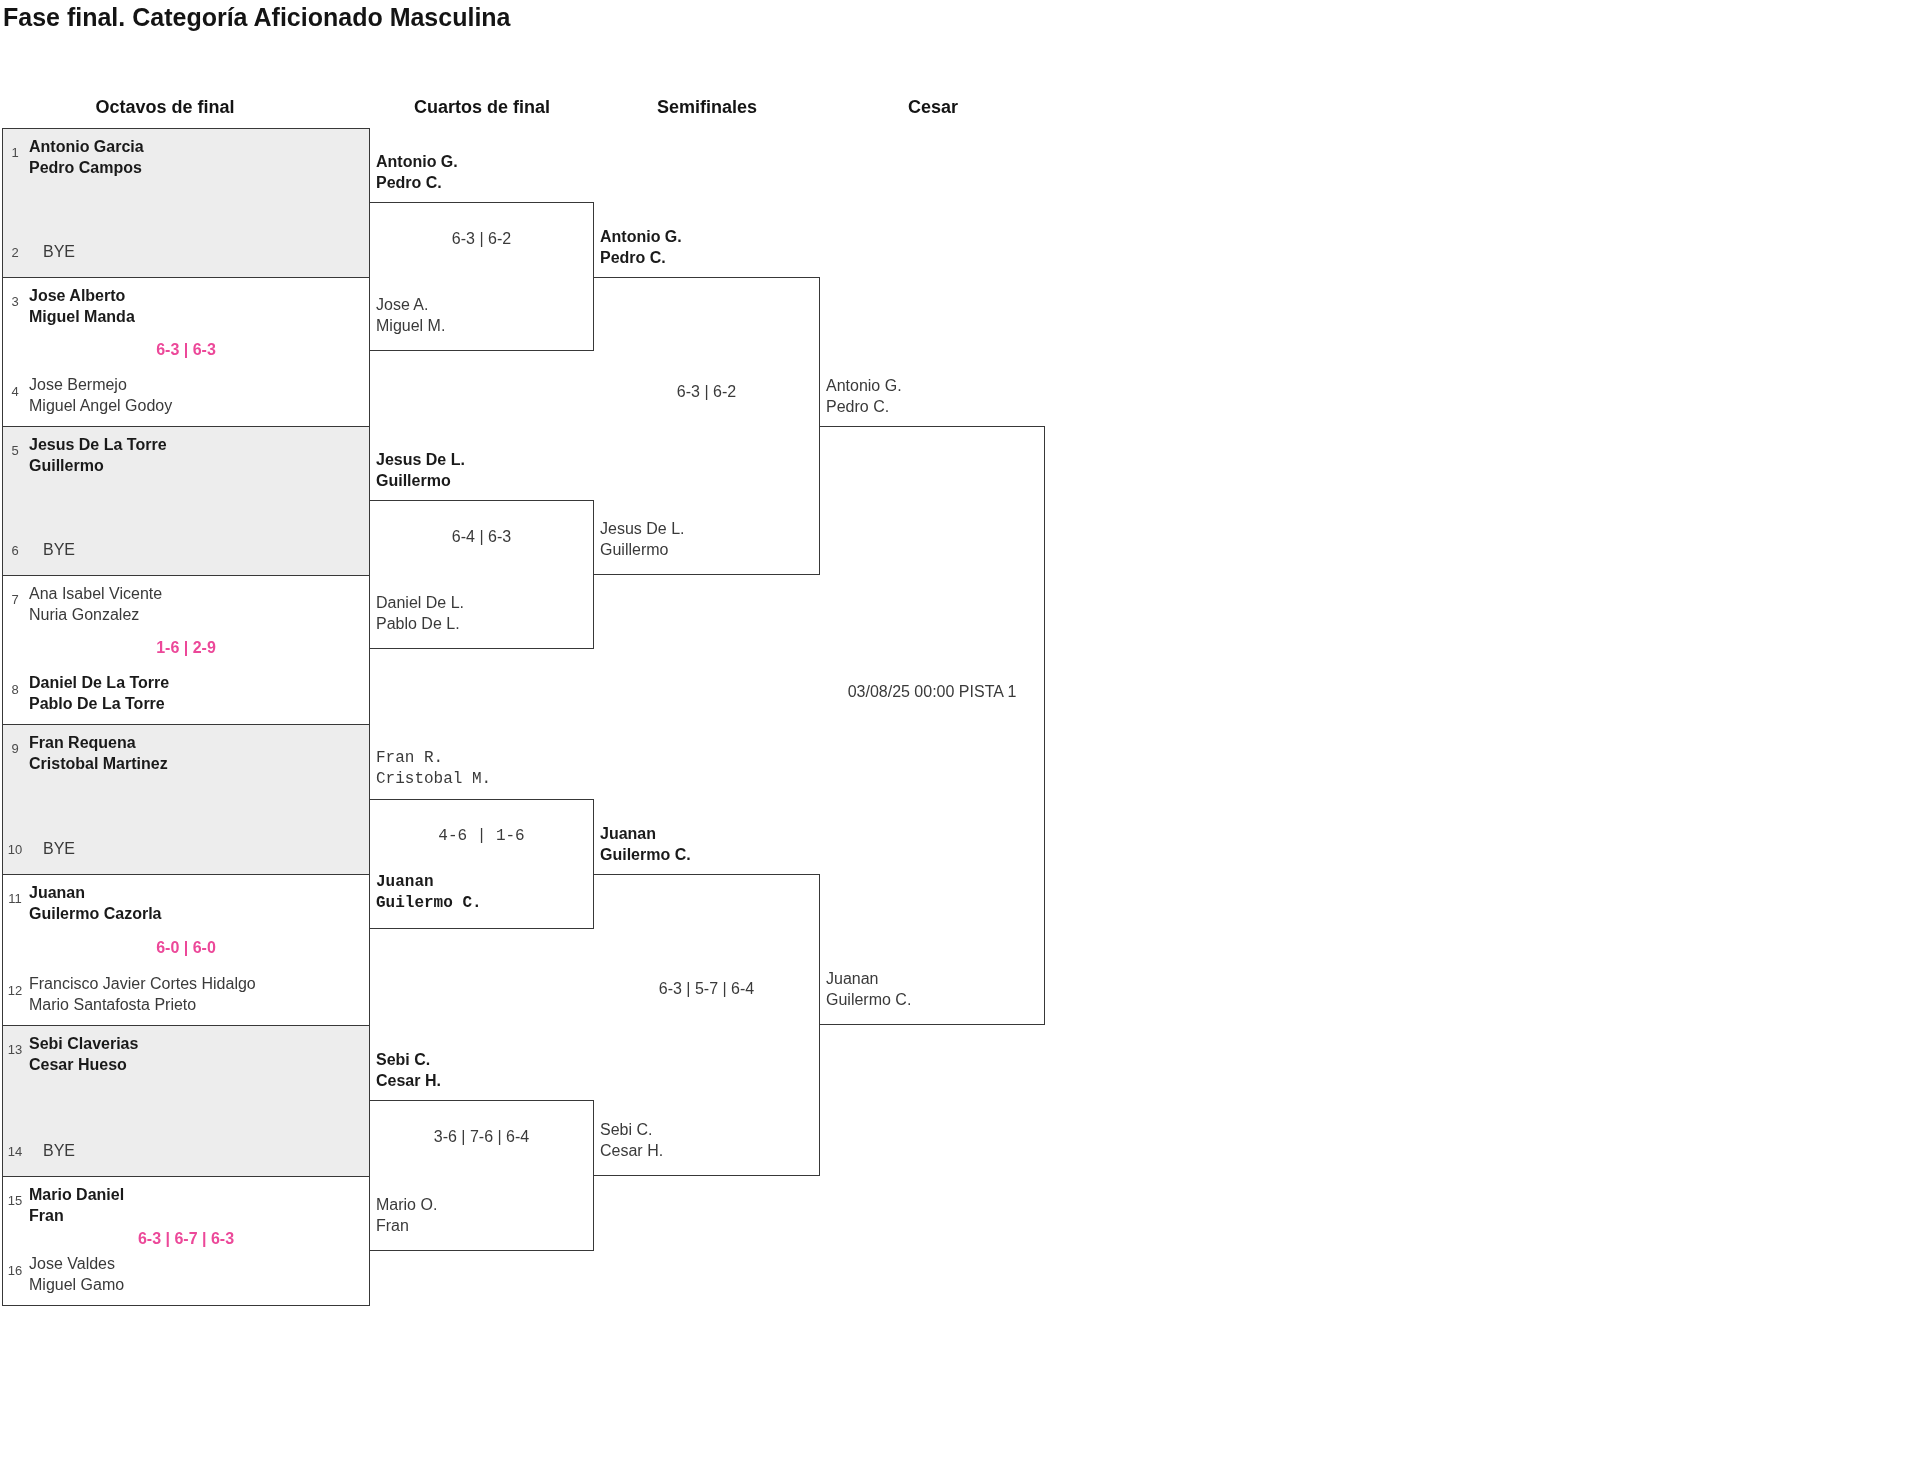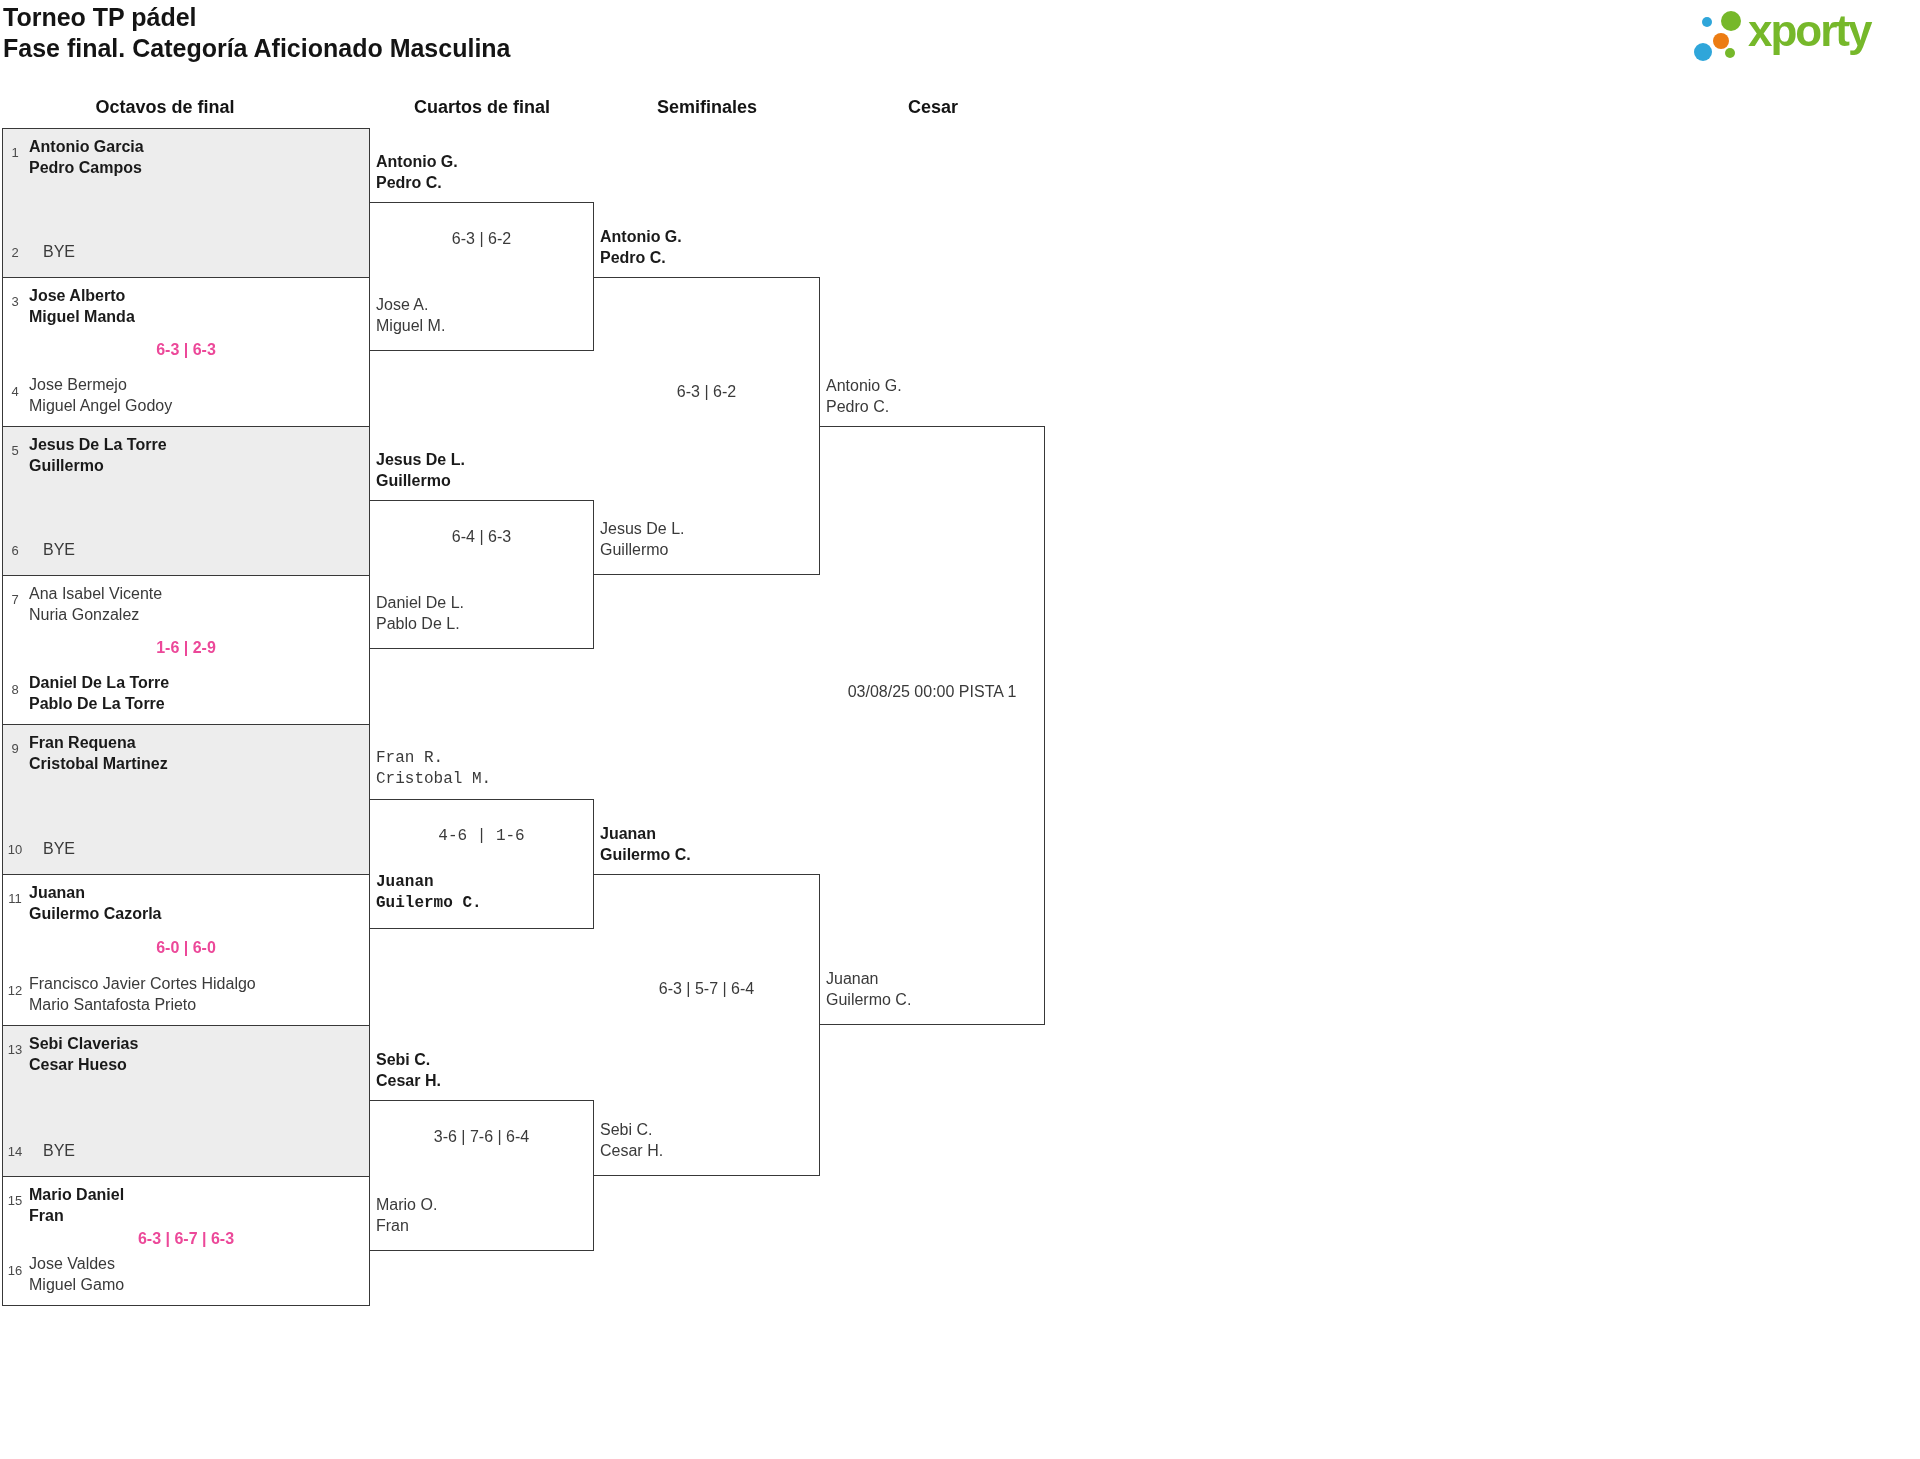--- a/index.html
+++ b/index.html
@@ -52,32 +52,23 @@
   .qf-score{top:27px;}
   .sf-score{top:105px;}
   .f-date{position:absolute;left:0;right:0;top:256px;text-align:center;font-size:16px;color:#3a3a3a;white-space:nowrap;}
 </style>
 </head>
 <body>
 
 <div class="page">
 
   <div class="title">
-    <div>Torneo TP pádel</div>
     <div>Fase final. Categoría Aficionado Masculina</div>
   </div>
 
-  <div class="logo">
-    <span class="dot c-blue" style="left:12px;top:17px;width:10px;height:10px;"></span>
-    <span class="dot c-green" style="left:31px;top:11px;width:20px;height:20px;"></span>
-    <span class="dot c-orange" style="left:23px;top:33px;width:16px;height:16px;"></span>
-    <span class="dot c-blue" style="left:4px;top:43px;width:18px;height:18px;"></span>
-    <span class="dot c-green" style="left:35px;top:48px;width:10px;height:10px;"></span>
-    <span class="logo-text">xporty</span>
-  </div>
 
   <div class="rh" style="left:45px;">Octavos de final</div>
   <div class="rh" style="left:362px;">Cuartos de final</div>
   <div class="rh" style="left:587px;">Semifinales</div>
   <div class="rh" style="left:813px;">Cesar</div>
 
   <div class="obox shaded" style="top:128px;height:150px;">
     <div class="seed seed-a">1</div>
     <div class="team team-a winner">
       <div>Antonio Garcia</div>

